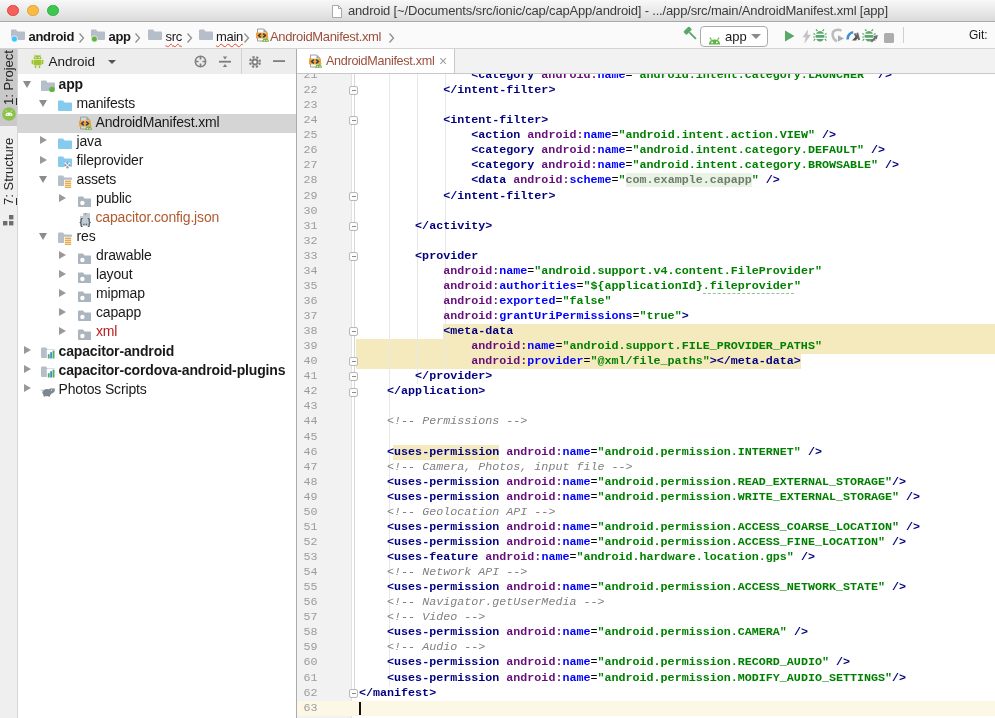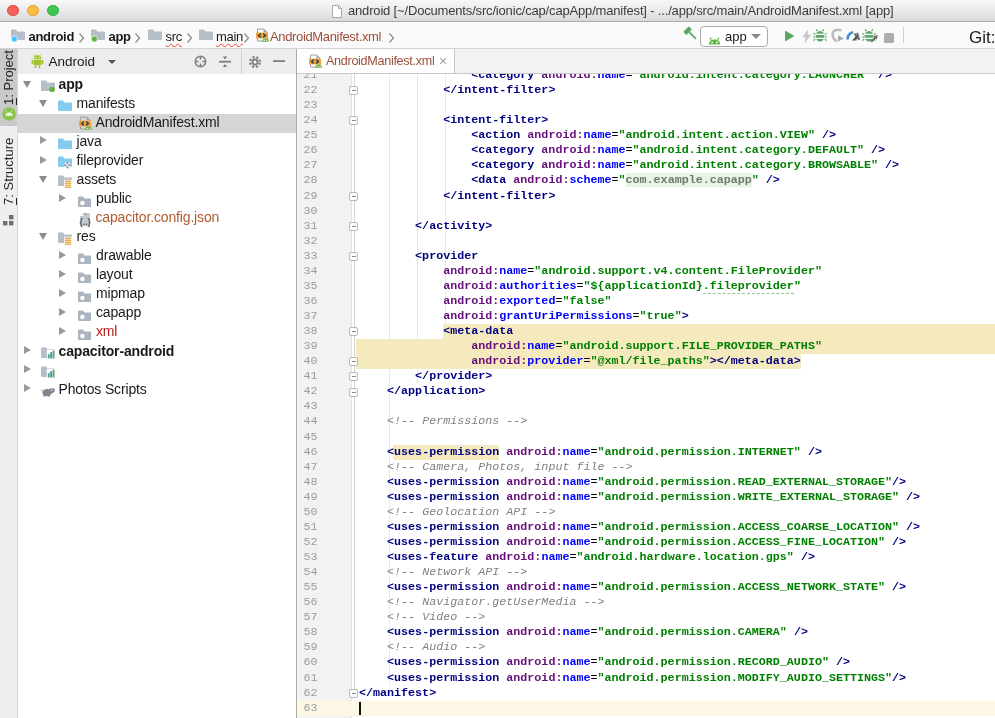--- a/index.html
+++ b/index.html
@@ -55,21 +55,21 @@
 </style></head><body>
 <div id="root">
   <div class="abs" id="title">
     <div class="tl-b" style="left:7px;background:#F4605A;border:0.5px solid #E1443E"></div>
     <div class="tl-b" style="left:27px;background:#F8BB43;border:0.5px solid #E0A131"></div>
     <div class="tl-b" style="left:47px;background:#3FC650;border:0.5px solid #2EB340"></div>
     <div style="position:absolute;left:331px;top:3.5px"><svg width="12" height="15" viewBox="0 0 12 15">
           <path fill="#fff" stroke="#A9A9A9" d="M1.5 1.5 h6 l3 3 v9 h-9 z"></path>
           <path fill="none" stroke="#A9A9A9" d="M7.5 1.5 v3 h3"></path>
         </svg></div>
-    <div class="txt">android [~/Documents/src/ionic/cap/capApp/manifest] - .../app/src/main/AndroidManifest.xml [app]</div>
+    <div class="txt">android [~/Documents/src/ionic/cap/capApp/android] - .../app/src/main/AndroidManifest.xml [app]</div>
   </div>
   <div class="abs" id="nav">
     <div id="crumbs">
 <span class="ci" style="left:10.5px"><svg width="14" height="14" viewBox="0 0 14 14">
             <path fill="#B6BEC9" d="M0 1.5 Q0 .5 1 .5 H5 L6.5 2.5 H13 Q14 2.5 14 3.5 V10 Q14 11 13 11 H1 Q0 11 0 10 Z"></path>
             <circle cx="3.4" cy="10" r="3.1" fill="#40C4FF" stroke="#fff" stroke-width="0.7"></circle>
           </svg></span>
         <span class="ct cb" style="left:28.5px">android</span>
         <span class="cv" style="left:78px"><svg width="7" height="12" viewBox="0 0 7 12">
             <path d="M1.5 1.5 L5.5 6 L1.5 10.5" stroke="#8E8E8E" stroke-width="1.3" fill="none"></path>
@@ -153,21 +153,21 @@
 <ellipse cx="7" cy="8.2" rx="4.4" ry="5.2" fill="#59A869"></ellipse>
 <path d="M2.2 6.4 L.4 5.4 M11.8 6.4 L13.6 5.4 M2 9 H.1 M13.9 9 H12 M2.2 11 L.6 12.6 M11.8 11 L13.4 12.6" stroke="#59A869" stroke-width="1.2" fill="none"></path>
 <path d="M3 6.4 H11 M2.8 10.4 H11.2" stroke="#fff" stroke-width="1.1"></path>
           <path d="M9.2 13.8 L14.2 8.8" stroke="#6E6E6E" stroke-width="2"></path>
           <path fill="#6E6E6E" d="M15.8 7 l-1 4.4 -3.4-3.4 z"></path>
         </svg></div>
     <div class="tbi" style="left:883px;top:7.5px"><svg width="12" height="12" viewBox="0 0 12 12">
           <rect x="1" y="1" width="10" height="10" rx="1.5" fill="#ADADAD"></rect>
         </svg></div>
     <div class="tbi" style="left:903px;top:5px;width:1px;height:16px;background:#D0D0D0"></div>
-    <div class="tbi" style="left:969px;top:6px;font-size:17px;color:#1a1a1a">Git:</div>
+    <div class="tbi" style="left:969px;top:6px;font-size:12px;color:#1a1a1a">Git:</div>
   </div>
   <div class="abs" id="hdr">
     <div style="position:absolute;left:12.5px;top:5px"><svg width="13" height="15" viewBox="0 0 13 15">
           <path fill="#9FC331" d="M2.5 5 a4 3.8 0 0 1 8 0 z"></path>
           <path d="M4.2 1.8 L3.4 .6 M8.8 1.8 L9.6 .6" stroke="#9FC331" stroke-width="1"></path>
           <circle cx="4.8" cy="3.6" r=".7" fill="#fff"></circle>
           <circle cx="8.2" cy="3.6" r=".7" fill="#fff"></circle>
           <rect x="2.5" y="5.7" width="8" height="5.6" rx="1" fill="#9FC331"></rect>
           <rect x="0.6" y="5.7" width="1.5" height="4.6" rx=".75" fill="#9FC331"></rect>
           <rect x="10.9" y="5.7" width="1.5" height="4.6" rx=".75" fill="#9FC331"></rect>
@@ -344,20 +344,21 @@
         </svg></div>
       <div class="tl" style="left:40.5px;top:268.5px;color:#1a1a1a;font-weight:bold;">capacitor-android</div>
 <div class="ar" style="left:5.8px;top:291.1px"></div>
       <div class="tic" style="left:23px;top:290.1px"><svg width="14" height="12" viewBox="0 0 14 12">
           <path fill="#B6BEC9" d="M0 1.5 Q0 .5 1 .5 H5 L6.5 2.5 H13 Q14 2.5 14 3.5 V10 Q14 11 13 11 H1 Q0 11 0 10 Z"></path>
           <rect x="5.8" y="3" width="8.2" height="9" fill="#fff"></rect>
           <rect x="6.8" y="7.2" width="1.9" height="4.3" fill="#59A869"></rect>
           <rect x="9.2" y="5.2" width="1.9" height="6.3" fill="#3592C4"></rect>
           <rect x="11.6" y="3.6" width="1.9" height="7.9" fill="#59A869"></rect>
         </svg></div>
+      <div class="tl" style="left:40.5px;top:287.6px;color:#1a1a1a;font-weight:bold;">capacitor-cordova-android-plugins</div>
 <div class="ar" style="left:5.8px;top:310.1px"></div>
       <div class="tic" style="left:23px;top:309.1px"><svg width="15" height="12" viewBox="0 0 15 12">
           <ellipse cx="6" cy="7.6" rx="4.6" ry="3.6" fill="#7E8791"></ellipse>
           <rect x="2.6" y="9" width="1.8" height="2.6" fill="#7E8791"></rect>
           <rect x="7.2" y="9" width="1.8" height="2.6" fill="#7E8791"></rect>
           <circle cx="10.3" cy="5.8" r="2.6" fill="#7E8791"></circle>
           <path d="M11.8 3.6 Q14 2.6 13.9 5 Q13.8 7 12.2 7.6 L11.4 6.2 Q12.4 5.6 12.3 4.6 Z" fill="#7E8791"></path>
           <path d="M1.6 6.2 Q.6 5.6 1 4.6" stroke="#7E8791" stroke-width=".9" fill="none"></path>
           <circle cx="10.6" cy="5.2" r=".6" fill="#fff"></circle>
         </svg></div>

